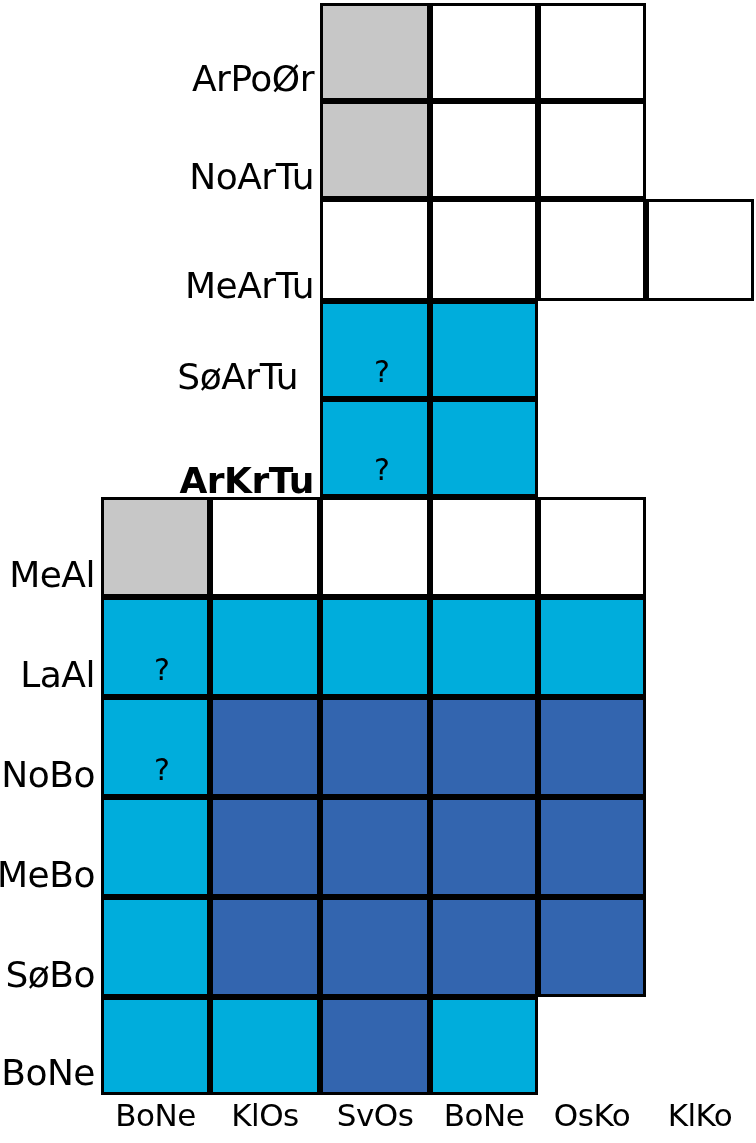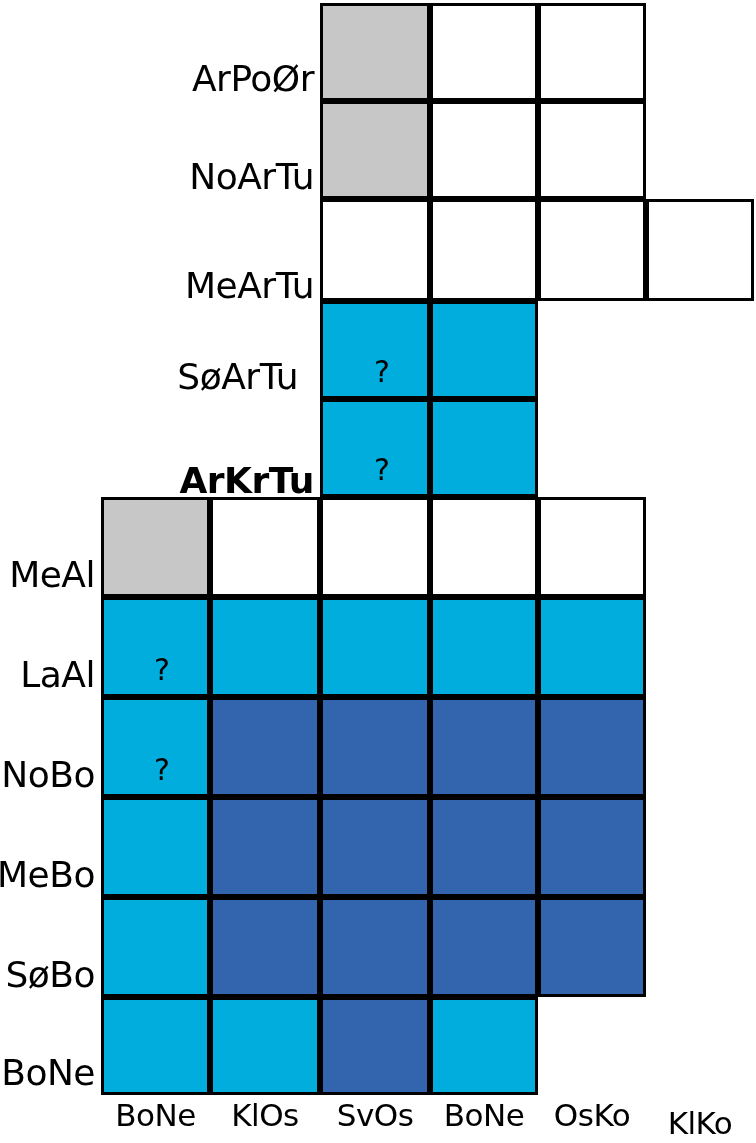--- a/index.html
+++ b/index.html
@@ -104,15 +104,15 @@
       <div class="rowlabel" style="right: 661px; top: 857px;">MeBo</div>
       <div class="rowlabel" style="right: 661px; top: 957px;">SøBo</div>
       <div class="rowlabel" style="right: 661px; top: 1055px;">BoNe</div>
     </div>
   <div id="collabels-layer">
       <div class="collabel" style="left: 101px; width: 109px; top: 1100px;">BoNe</div>
       <div class="collabel" style="left: 210px; width: 110px; top: 1100px;">KlOs</div>
       <div class="collabel" style="left: 320px; width: 110px; top: 1100px;">SvOs</div>
       <div class="collabel" style="left: 430px; width: 108px; top: 1100px;">BoNe</div>
       <div class="collabel" style="left: 538px; width: 108px; top: 1100px;">OsKo</div>
-      <div class="collabel" style="left: 646px; width: 108px; top: 1100px; margin-top: 8px;">KlKo</div>
+      <div class="collabel" style="left: 646px; width: 108px; top: 1100px;">KlKo</div>
     </div>
 </div>
 
 </body></html>

